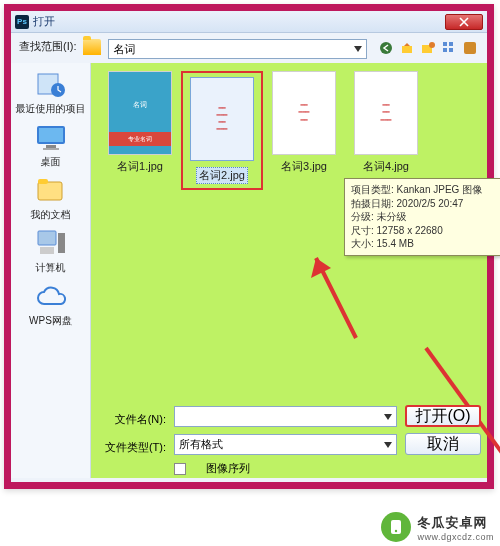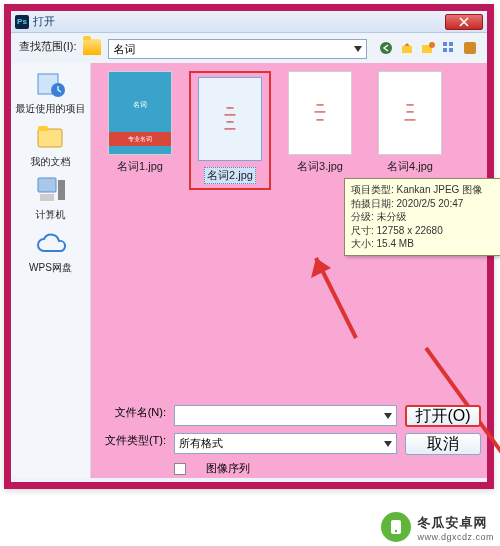--- a/index.html
+++ b/index.html
@@ -40,22 +40,22 @@
   .places {
     width:80px; border-right:1px solid #cfdce9; padding:6px 2px;
     display:flex; flex-direction:column; align-items:center; gap:8px;
     background:#f3f7fc;
   }
   .place { width:100%; text-align:center; }
   .place .pic { width:36px; height:32px; margin:0 auto 2px; display:flex; align-items:center; justify-content:center; }
   .place .pl { font-size:10px; color:#222; line-height:1.1; }
 
   .filearea {
-    flex:1; background:#f9a8d4; position:relative; padding:8px;
-    display:flex; gap:8px; align-items:flex-start;
+    flex:1; background:#bef264; position:relative; padding:8px;
+    display:flex; gap:0; align-items:flex-start;
   }
   .thumb {
     width:82px; text-align:center;
   }
   .thumb .img {
     width:64px; height:84px; margin:0 auto 4px; background:#fff; border:1px solid #d0d0d0; display:flex; flex-direction:column; align-items:center; justify-content:center; font-size:6px; color:#c22;
   }
   .thumb.sel { border:2px solid #d33; padding:4px; }
   .thumb .img.selimg { border:1px solid #7aa7d9; background:#eaf2fc; }
   .thumb .cap { font-size:11px; color:#222; }
@@ -75,21 +75,21 @@
     position:absolute; left:210px; top:180px; width:70px; height:100px; pointer-events:none;
   }
   .annot-arrow2 {
     position:absolute; left:330px; top:280px; width:120px; height:160px; pointer-events:none;
   }
 
   .bottom {
     position:absolute; left:85px; right:6px; bottom:6px;
     display:flex; flex-direction:column; gap:6px;
   }
-  .brow { display:flex; align-items:flex-start; gap:8px; }
+  .brow { display:flex; align-items:flex-end; gap:8px; }
   .brow .bl { width:70px; font-size:11px; text-align:right;}
   .brow .bc {
     flex:1; height:21px; background:#fff; border:1px solid #8ba8c8; font-size:11px; display:flex; align-items:center; padding:0 4px;
   }
   .brow .bc .arrow { margin-left:auto; }
   .bbtn {
     width:76px; height:22px; border:1px solid #8ba8c8; background:linear-gradient(#fff,#e6eef8);
     font-size:16px; display:flex; align-items:center; justify-content:center; border-radius:3px;
   }
   .bbtn.hl { border:2px solid #d33; }
@@ -179,20 +179,31 @@
               <rect x="4" y="4" width="20" height="20" fill="#cfe4f8" stroke="#5b8dd6"></rect>
               <circle cx="24" cy="20" r="7" fill="#3a7fd6"></circle>
               <path d="M24 16 L24 20 L27 22" stroke="#fff" fill="none" stroke-width="1.2"></path>
             </svg>
           </div>
         <div class="pl">最近使用的项目</div>
       </div>
       <div class="place">
         <div class="pic">
             <svg width="34" height="30" viewBox="0 0 34 30">
+              <rect x="3" y="3" width="28" height="18" rx="2" fill="#3a7fd6"></rect>
+              <rect x="5" y="5" width="24" height="14" fill="#6cb8f0"></rect>
+              <rect x="12" y="22" width="10" height="3" fill="#888"></rect>
+              <rect x="9" y="25" width="16" height="2" fill="#aaa"></rect>
+            </svg>
+          </div>
+        <div class="pl">桌面</div>
+      </div>
+      <div class="place">
+        <div class="pic">
+            <svg width="34" height="30" viewBox="0 0 34 30">
               <rect x="4" y="6" width="24" height="18" rx="2" fill="#ffe082" stroke="#d0a030"></rect>
               <rect x="4" y="3" width="10" height="5" rx="2" fill="#ffcc33"></rect>
             </svg>
           </div>
         <div class="pl">我的文档</div>
       </div>
       <div class="place">
         <div class="pic">
             <svg width="34" height="30" viewBox="0 0 34 30">
               <rect x="4" y="2" width="18" height="14" rx="1" fill="#a8c8e8" stroke="#5b8dd6"></rect>

